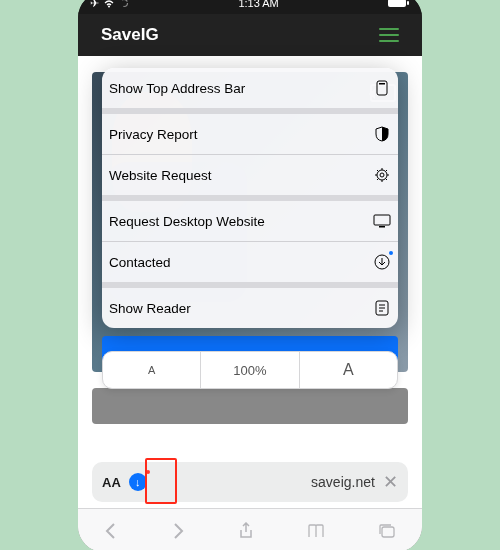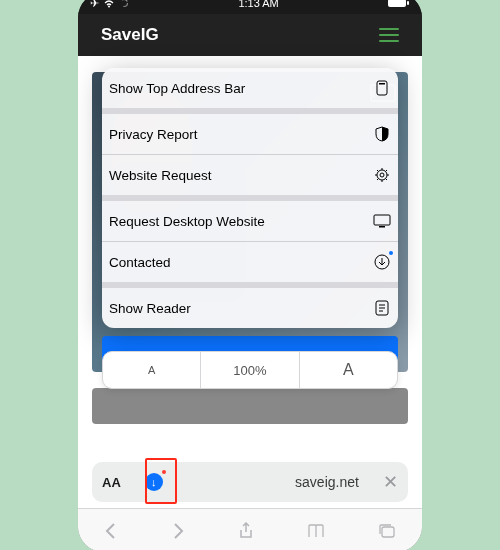--- a/index.html
+++ b/index.html
@@ -24,21 +24,21 @@
 .mitem{display:flex;justify-content:space-between;align-items:center;padding:11px 7px;border-bottom:1px solid #d0d0d4;font-size:13.5px;color:#000}
 .msep{border-bottom:6px solid #d8d8dc}
 .mitem:last-child{border-bottom:none}
 .msub{font-size:11px;color:#7a7a7e;margin-top:2px}
 .micon{width:18px;height:18px;display:flex;align-items:center;justify-content:center}
 .zoombar{position:absolute;left:24px;right:24px;top:359px;height:38px;background:#fff;border:1px solid #d6d6d8;border-radius:10px;display:flex;box-shadow:0 2px 6px rgba(0,0,0,.1)}
 .zseg{flex:1;display:flex;align-items:center;justify-content:center;border-right:1px solid #d6d6d8;font-size:13px;color:#555}
 .zseg:last-child{border-right:none}
 .zseg.big{font-size:16px}
 .zseg.small{font-size:11px}
-.urlbar{position:absolute;left:14px;right:14px;bottom:50px;height:40px;background:#eceded;border-radius:10px;display:flex;align-items:center;padding:0 10px;gap:24px}
+.urlbar{position:absolute;left:14px;right:14px;bottom:50px;height:40px;background:#eceded;border-radius:10px;display:flex;align-items:center;padding:0 10px;gap:8px}
 .aa{font-size:13px;font-weight:600;color:#1a1a1a}
 .dlcircle{width:18px;height:18px;background:#0a72ff;border-radius:50%;display:flex;align-items:center;justify-content:center;color:#fff;font-size:11px;position:relative}
 .dlcircle::after{content:"";position:absolute;right:-3px;top:-3px;width:4px;height:4px;background:#ff3b30;border-radius:50%}
 .redbox{position:absolute;left:53px;top:-4px;width:32px;height:46px;border:2px solid #ff2a1a;border-radius:2px}
 .url{flex:1;text-align:right;font-size:14px;color:#3a3a3a}
 .xbtn{color:#9a9a9e;font-size:18px}
 .bottombar{position:absolute;left:0;right:0;bottom:0;height:44px;background:#f8f8f9;border-top:1px solid #d6d6d8;display:flex;justify-content:space-around;align-items:center}
 .bicon{color:#b5b5b9;font-size:18px}
 svg{display:block}
 </style>

